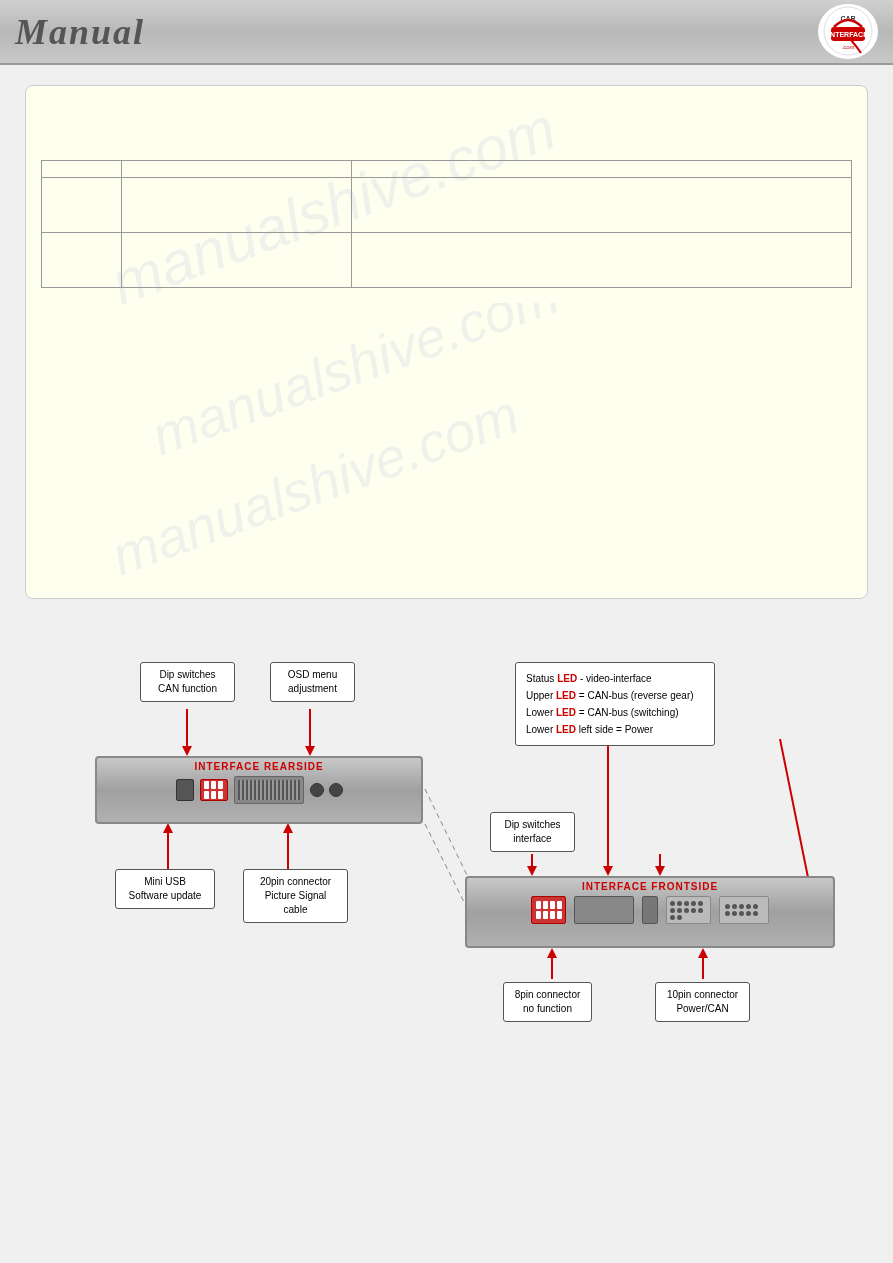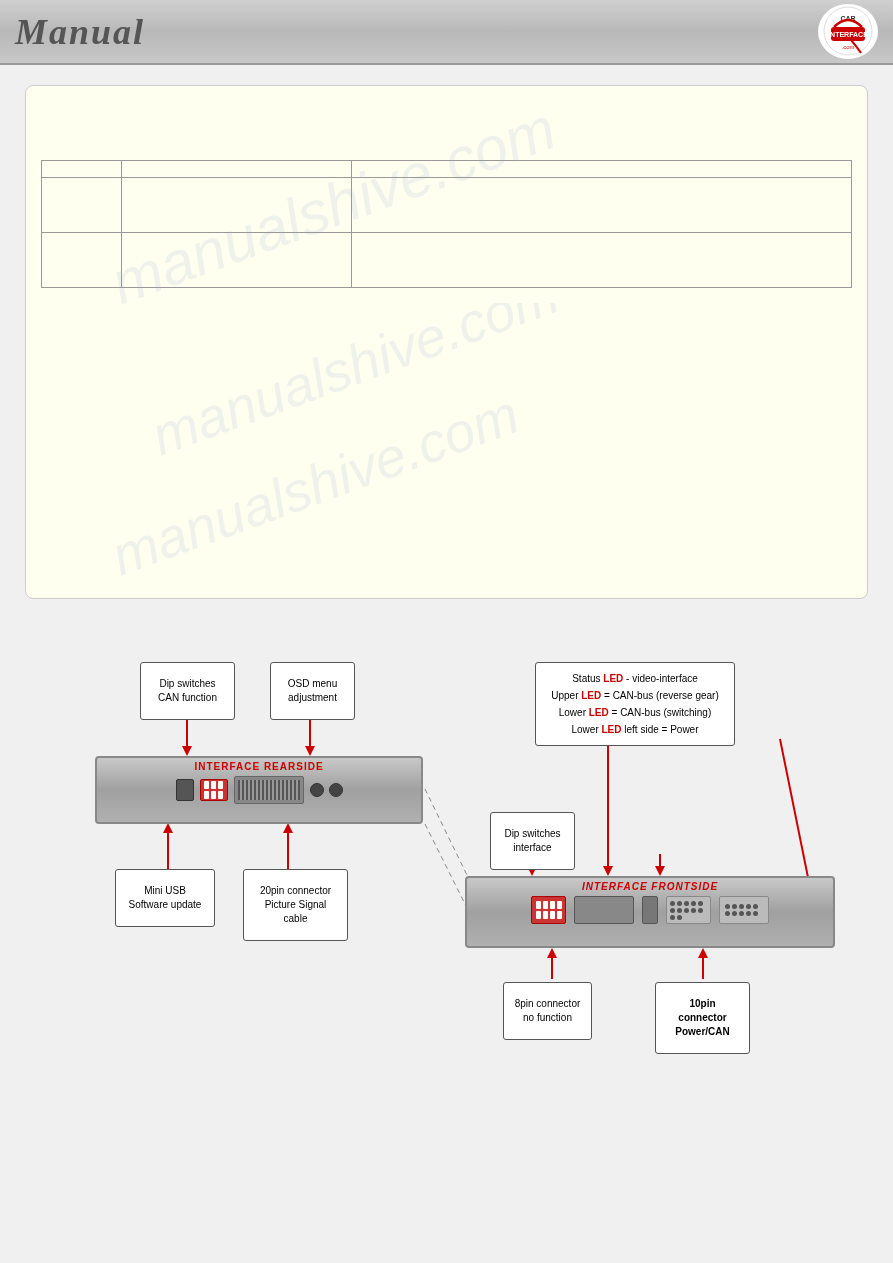--- a/index.html
+++ b/index.html
@@ -194,21 +194,20 @@
       top: 220px;
       width: 360px;
       height: 75px;
       background: linear-gradient(180deg, #c8c8c8 0%, #a0a0a0 50%, #b0b0b0 100%);
       border: 2px solid #888;
       border-radius: 4px;
       display: flex;
       flex-direction: column;
       align-items: center;
       justify-content: flex-start;
-      font-style: italic;
     }
     .frontside-label {
       font-size: 10px;
       font-weight: bold;
       color: #cc0000;
       letter-spacing: 1px;
       padding: 3px 0 2px;
     }
     .frontside-connectors {
       display: flex;
@@ -274,21 +273,21 @@
       align-items: center;
       justify-content: center;
     }
 
     
     .callout-box {
       position: absolute;
       background: white;
       border: 1px solid #555;
       border-radius: 3px;
-      padding: 14px 8px;
+      padding: 5px 8px;
       font-size: 10px;
       text-align: center;
       line-height: 1.4;
     }
     .callout-dip-switches {
       left: 120px;
       top: 10px;
       width: 90px;
     }
     .callout-osd {
@@ -304,25 +303,24 @@
     .callout-20pin {
       left: 220px;
       top: 220px;
       width: 100px;
       margin-left: 8px;
     }
     .callout-status-led {
       left: 490px;
       top: 10px;
       width: 195px;
-      text-align: center;
+      text-align: left;
       padding: 6px 8px;
       font-size: 10px;
       line-height: 1.6;
-      margin-left: 20px;
     }
     .callout-dip-interface {
       left: 470px;
       top: 155px;
       width: 80px;
     }
     .callout-12pin {
       left: 590px;
       top: 155px;
       width: 100px;
@@ -543,18 +541,18 @@
               <div class="pin-dot"></div>
           </div>
         </div>
       </div>
     </div>
 
     <div class="callout-box callout-8pin" style="left:478px; top:328px; width:89px; font-size:10px; text-align:center;">
       <span>8pin connector<br>no function</span>
     </div>
 
-    <div class="callout-box callout-10pin" style="left:630px; top:328px; width:95px; font-size:10px; text-align:center;font-weight:bold;">
+    <div class="callout-box callout-10pin" style="left:630px; top:328px; width:95px; font-size:10px; text-align:center;">
       <span>10pin connector<br>Power/CAN</span>
     </div>
 
   </div>
 </div>
 
 </body></html>

